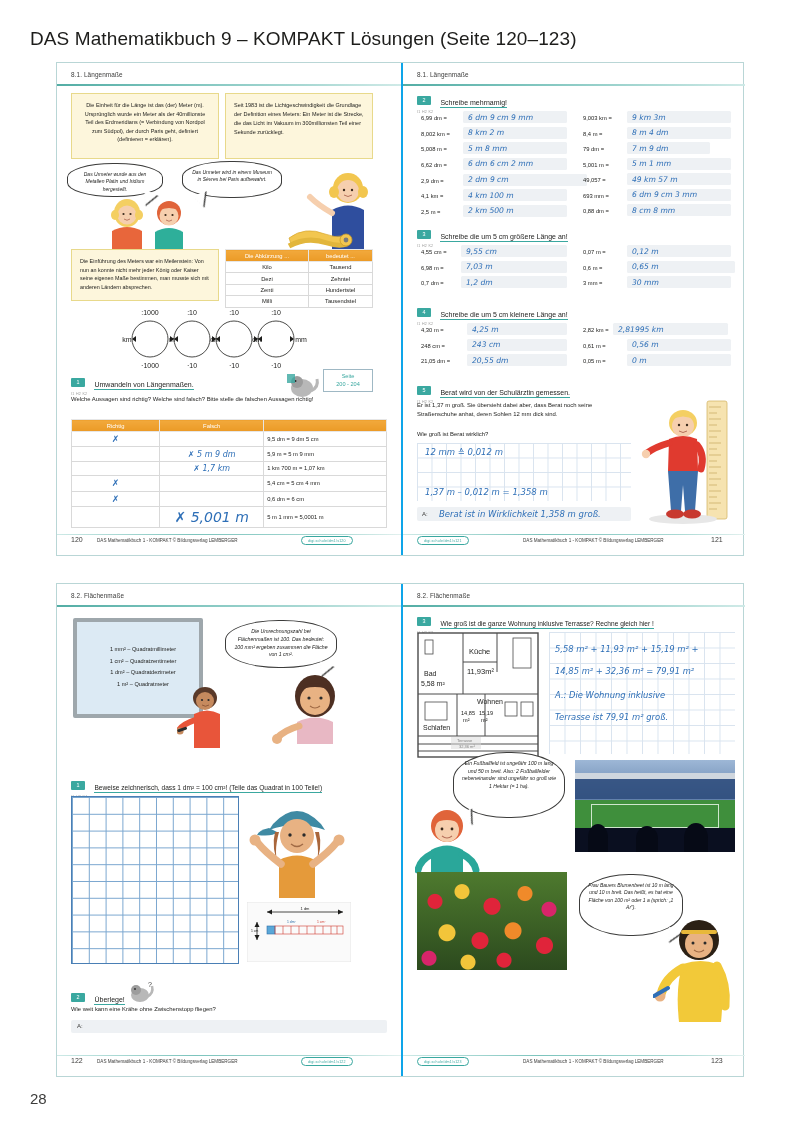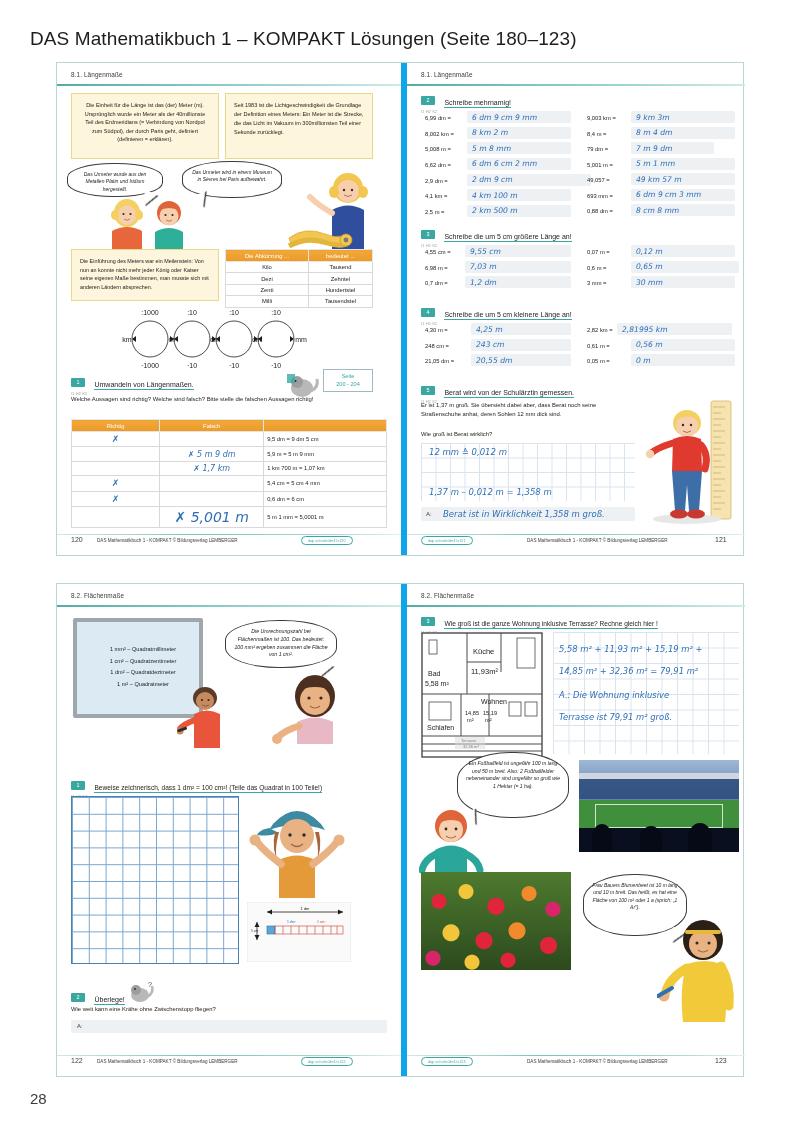--- a/index.html
+++ b/index.html
@@ -17,21 +17,21 @@
     letter-spacing: 0.1px;
   }
   .sheet {
     position: absolute; left: 56px; width: 688px;
     border: 1px solid #b9d6d6; background: #fff;
   }
   #sheet-1 { top: 62px; height: 494px; }
   #sheet-2 { top: 583px; height: 494px; }
   .page-half { position: absolute; top: 0; height: 100%; width: 344px; }
   .page-left { left: 0; }
-  .page-right { left: 344px; border-left: 6px solid #0ea5e9; }
+  .page-right { left: 344px; border-left: 2px solid #0ea5e9; }
   .sec-head {
     position: absolute; left: 14px; top: 8px;
     font-size: 6.4px; color: #3c3c3b; letter-spacing: .1px;
   }
   .sec-rule {
     position: absolute; left: 0; right: 0; top: 21px; height: 2px;
     background: linear-gradient(90deg,#4aa9a0,#7cc4bd 40%,#a8d8d3 75%,#cde9e6);
     opacity: .95;
   }
   .ex-badge {
@@ -86,21 +86,21 @@
   .seitebox {
     position:absolute; background:#fff; border:.8px solid #9fb8c4;
     color:#3aa8a0; font-size:5.6px; text-align:center; line-height:1.35;
     padding:3px 5px;
   }
   .photo { position:absolute; overflow:hidden; }
 </style>
 </head>
 <body>
 
-<h1 class="page-title">DAS Mathematikbuch 1 – KOMPAKT Lösungen (Seite 180–123)</h1>
+<h1 class="page-title">DAS Mathematikbuch 9 – KOMPAKT Lösungen (Seite 120–123)</h1>
 
 <div class="sheet" id="sheet-1">
 
   <div class="page-half page-left">
     <div class="sec-head">8.1. Längenmaße</div>
     <div class="sec-rule"></div>
 
     <div class="yellowbox" style="position:absolute;left:14px;top:30px;width:148px;height:66px;text-align:center;font-size:5.5px;line-height:1.55;">
       <span>Die Einheit für die Länge ist das (der) Meter (m). Ursprünglich wurde ein Meter als der 40millionste Teil des Erdmeridians (= Verbindung von Nordpol zum Südpol), der durch Paris geht, definiert (definieren = erklären).</span>
     </div>

